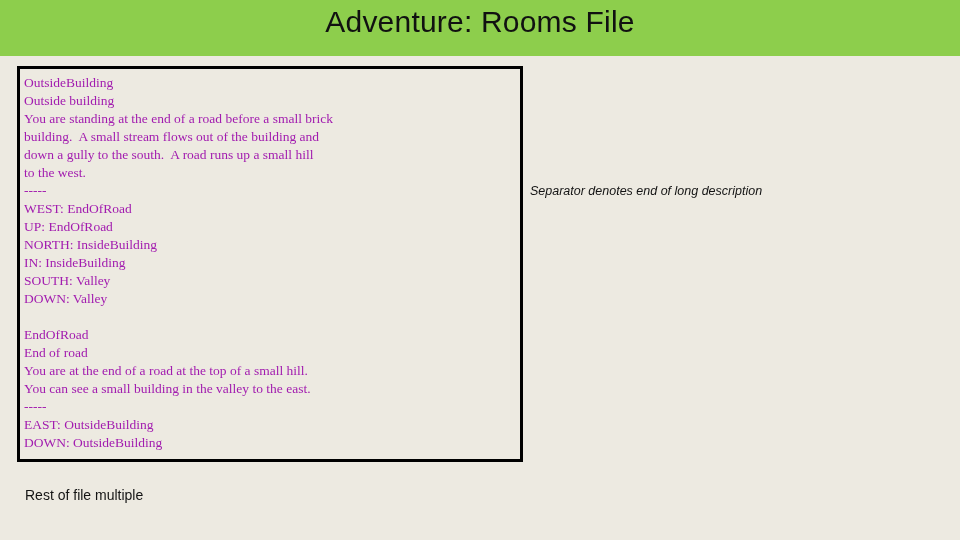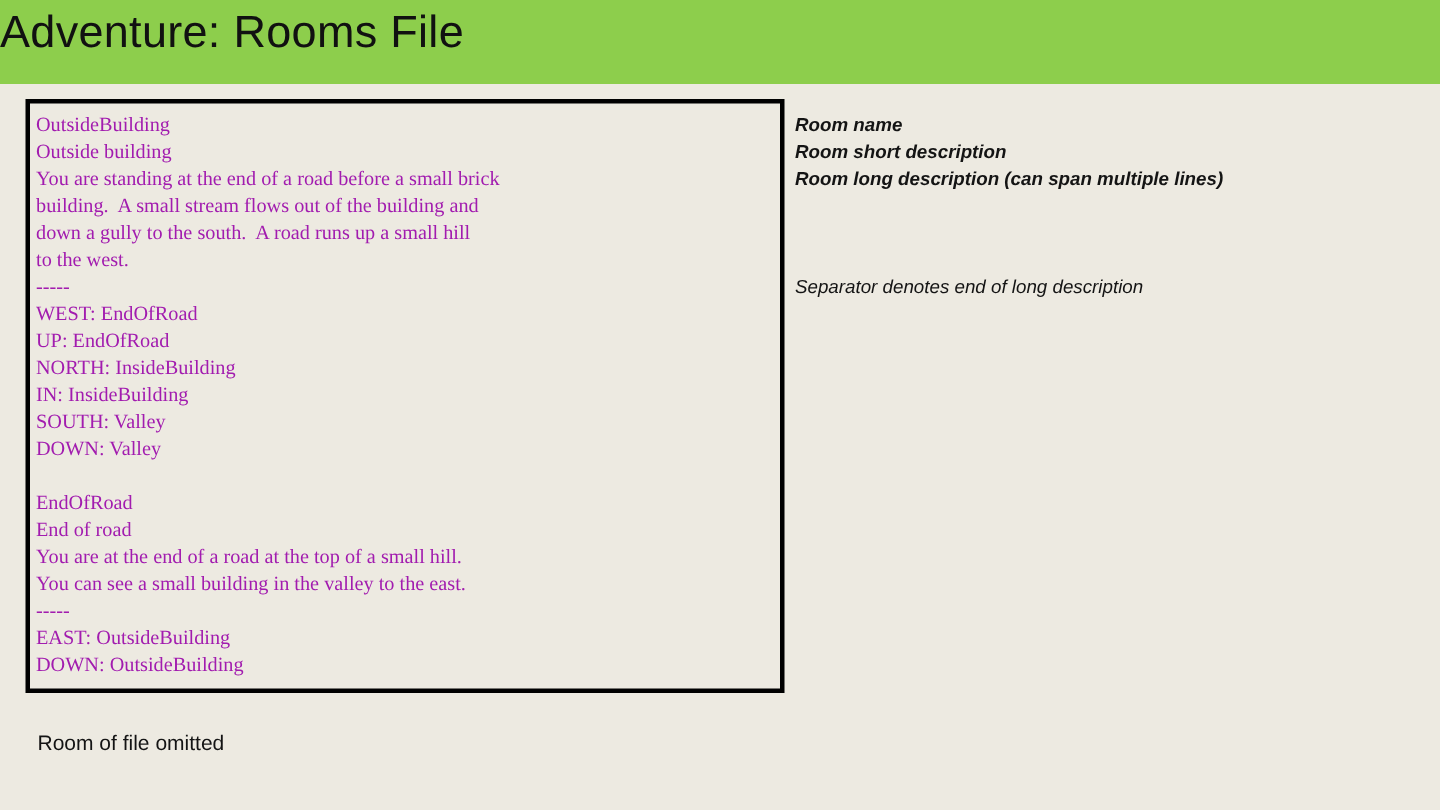--- a/index.html
+++ b/index.html
@@ -26,21 +26,21 @@
     top: 0;
     width: 960px;
     height: 56px;
     background: #8DCE4C;
   }
   .title-text {
     position: absolute;
     left: 0;
     top: 5px;
     width: 960px;
-    text-align: left;
+    text-align: center;
     font-family: "Liberation Sans", sans-serif;
     font-size: 30px;
     font-weight: normal;
     color: #111111;
     letter-spacing: 0.2px;
     white-space: pre;
   }
   .code-box {
     position: absolute;
     left: 17px;
@@ -128,23 +128,18 @@
 DOWN: Valley
 
 EndOfRoad
 End of road
 You are at the end of a road at the top of a small hill.
 You can see a small building in the valley to the east.
 -----
 EAST: OutsideBuilding
 DOWN: OutsideBuilding</pre>
 
-  <div class="annotations">
-    <div class="ann-line">Room name</div>
-    <div class="ann-line">Room short description</div>
-    <div class="ann-line">Room long description (can span multiple lines)</div>
-  </div>
 
   <div class="ann-sep">Separator denotes end of long description</div>
 
-  <div class="footnote">Room of file omitted</div>
+  <div class="footnote">Rest of file multiple</div>
 
 </div>
 
 </body></html>

